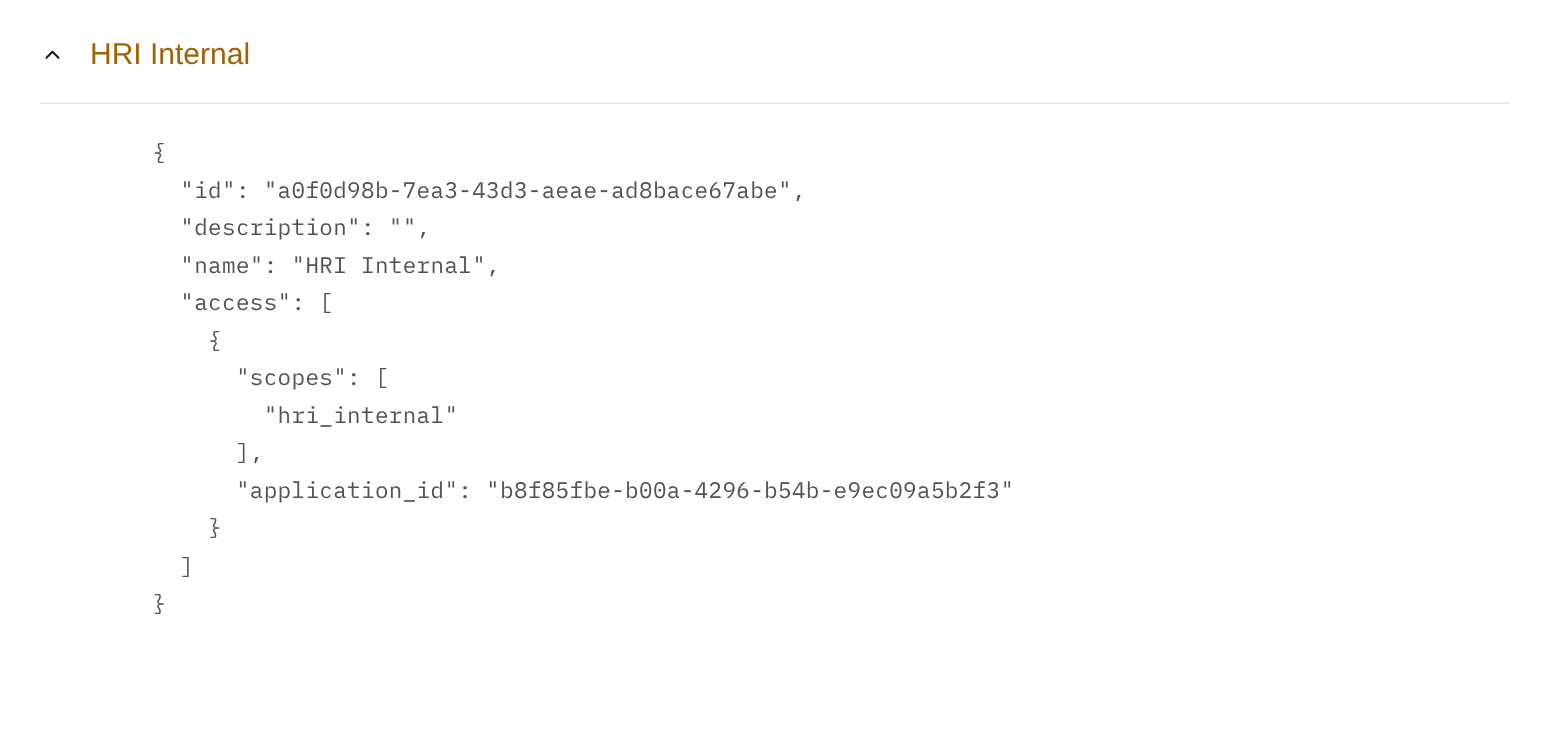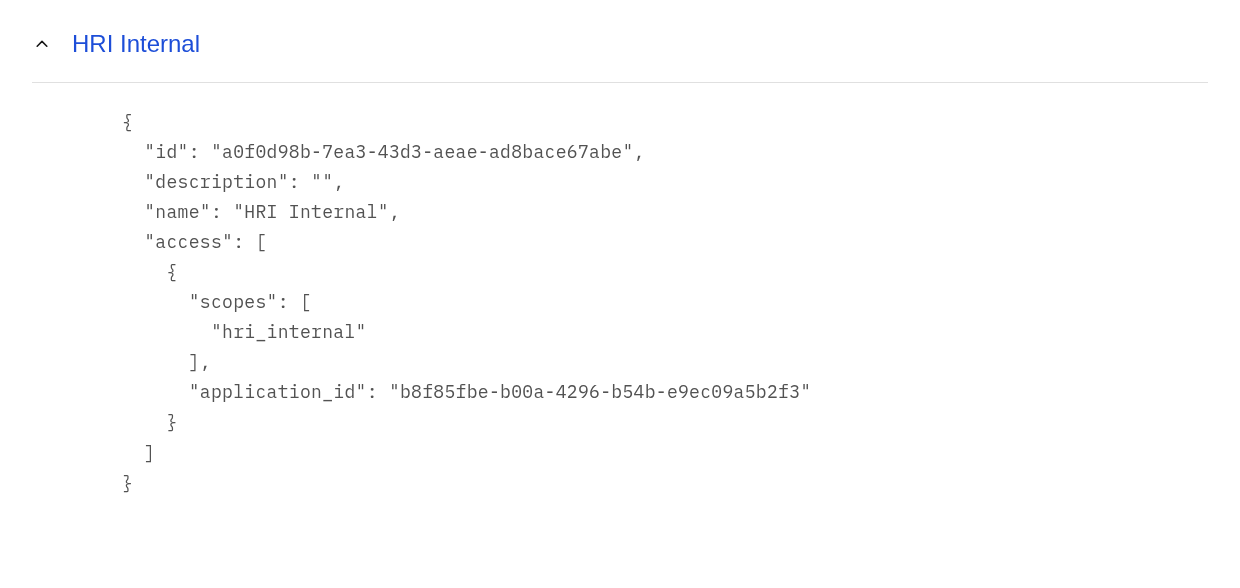--- a/index.html
+++ b/index.html
@@ -29,21 +29,21 @@
       justify-content: center;
       margin-left: 2px;
     }
     .chevron svg {
       width: 14px;
       height: 14px;
     }
     .panel-title {
       font-size: 24px;
       font-weight: 400;
-      color: #1d4ed8;
+      color: #a16207;
       letter-spacing: 0;
     }
     .divider {
       border: none;
       border-top: 1px solid #e0e0e0;
       margin: 0 0 0 0;
     }
     .code-block {
       font-family: 'IBM Plex Mono', 'SFMono-Regular', Consolas, 'Liberation Mono', Menlo, monospace;
       font-size: 18px;

